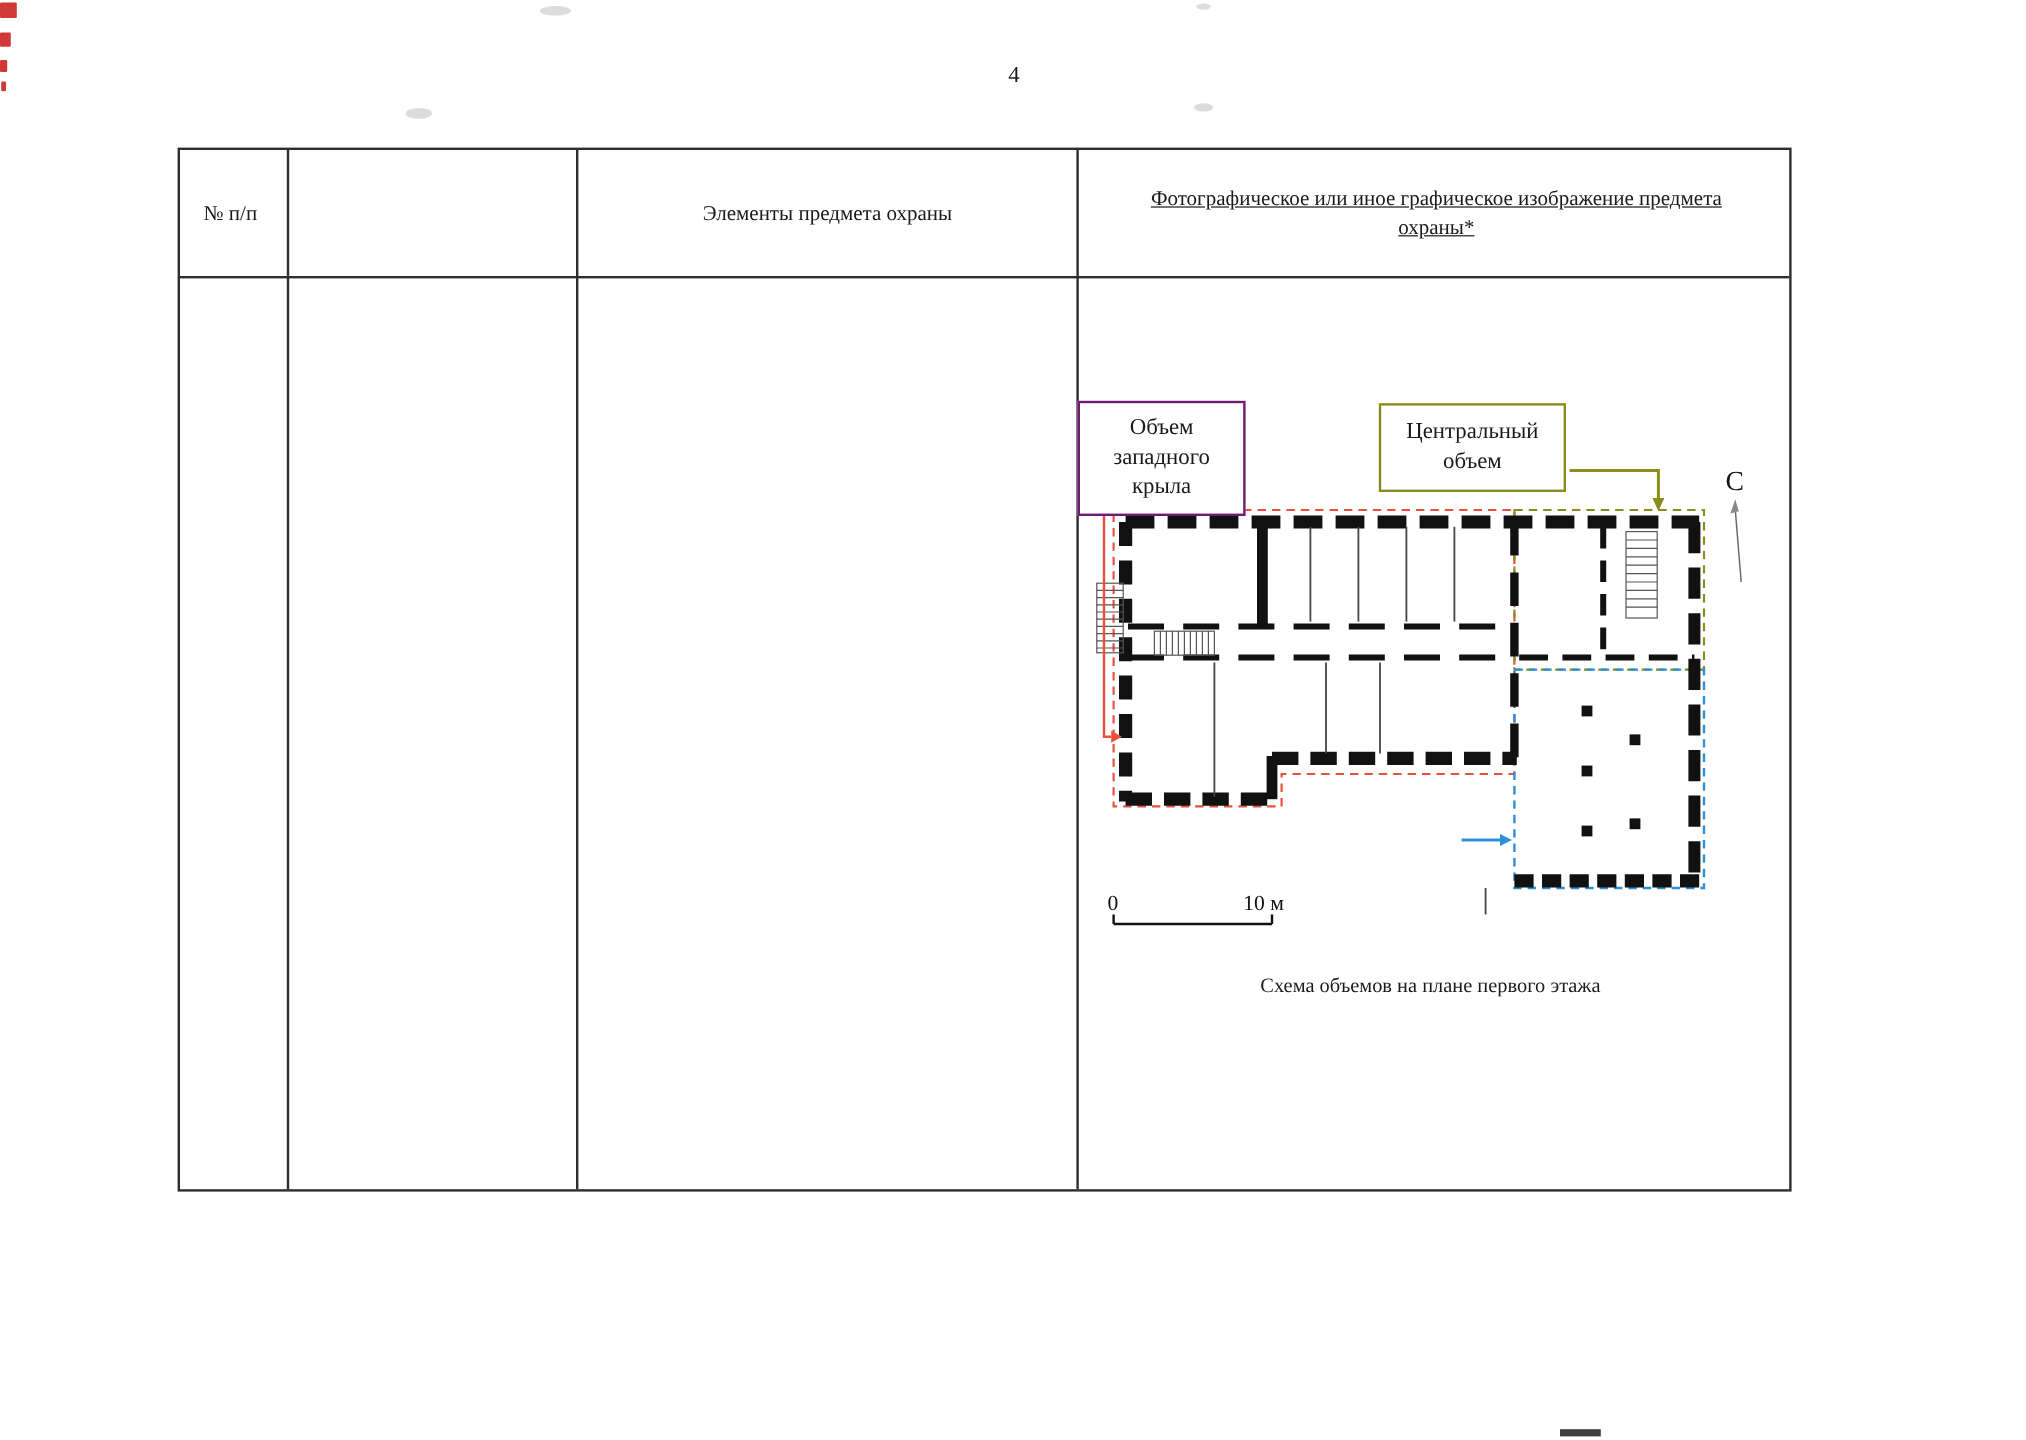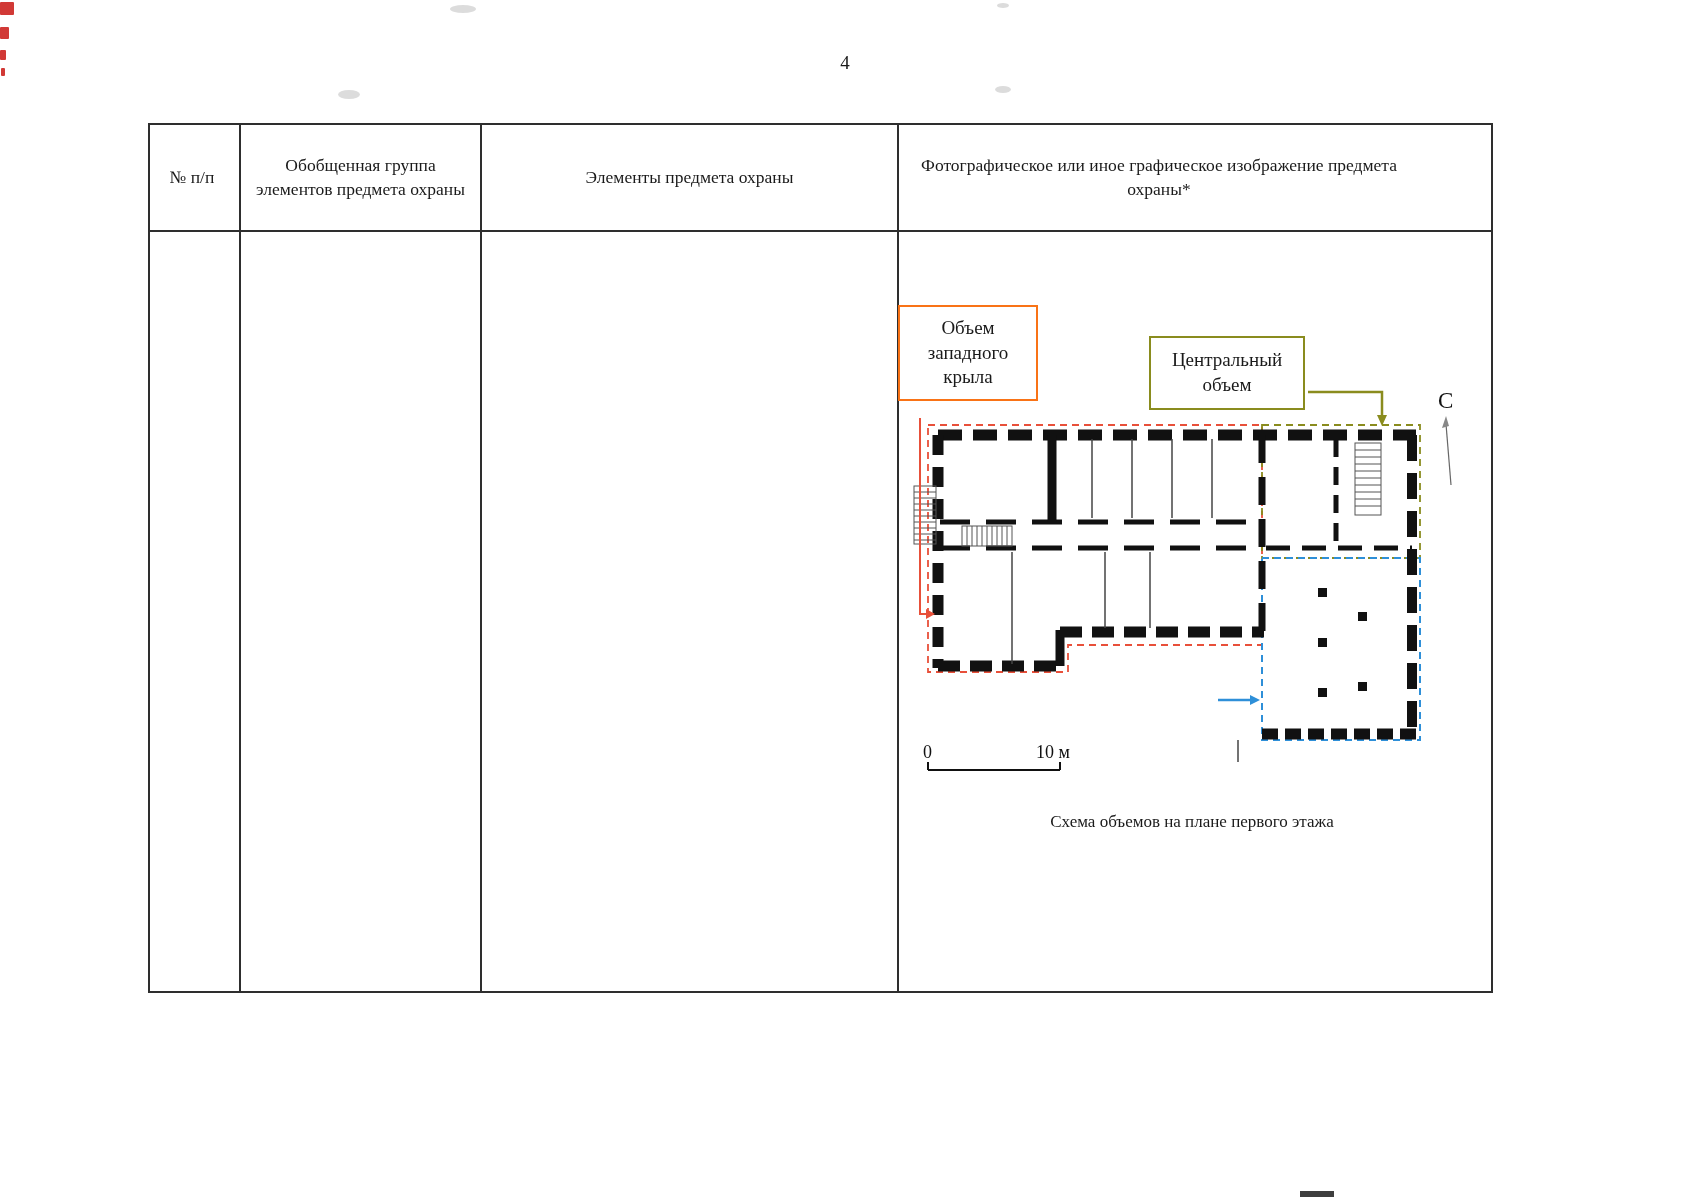--- a/index.html
+++ b/index.html
@@ -31,21 +31,21 @@
     box-sizing:border-box;padding:0 8px;
   }
   .th span{display:block;}
   
   .plan-label{
     position:absolute;background:#ffffff;
     display:flex;align-items:center;justify-content:center;
     text-align:center;font-size:19px;line-height:1.3;
     box-sizing:border-box;padding:4px 6px;z-index:3;
   }
-  .label-west{left:898px;top:305px;width:140px;height:96px;border:2px solid #f97316;}
+  .label-west{left:898px;top:334px;width:140px;height:96px;border:2px solid #701a75;}
   .label-central{left:1149px;top:336px;width:156px;height:74px;border:2px solid #8a8c1e;}
   .label-south{left:1098px;top:666px;width:120px;height:100px;border:3px solid #2e8fd8;}
   .figure-caption{
     position:absolute;left:957px;top:812px;width:470px;
     text-align:center;font-size:17px;
   }
   .plan-svg{position:absolute;left:900px;top:300px;z-index:1;}
   
   .artifact{position:absolute;pointer-events:none;}
   .art-red{background:#cc2420;opacity:.9;border-radius:1px;}
@@ -71,27 +71,24 @@
 
   <div class="doc-table">
     <div class="vline" style="left:89px;"></div>
     <div class="vline" style="left:330px;"></div>
     <div class="vline" style="left:747px;"></div>
     <div class="hline" style="top:105px;"></div>
 
     <div class="th" style="left:0;width:84px;">
       <span>№ п/п</span>
     </div>
-    <div class="th" style="left:91px;width:239px;">
-      <span style="max-width:210px;">Обобщенная группа элементов предмета охраны</span>
-    </div>
     <div class="th" style="left:332px;width:415px;">
       <span>Элементы предмета охраны</span>
     </div>
-    <div class="th" style="left:711px;width:596px;">
+    <div class="th" style="left:749px;width:596px;text-decoration:underline;">
       <span style="max-width:520px;">Фотографическое или иное графическое изображение предмета охраны*</span>
     </div>
   </div>
 
   <svg class="plan-svg" width="580" height="490" viewBox="0 0 580 490">
 
     <polygon points="28,125 362,125 362,345 168,345 168,372 28,372" fill="none" stroke="#e8503a" stroke-width="1.8" stroke-dasharray="7 5"></polygon>
     <rect x="362" y="125" width="158" height="133" fill="none" stroke="#8a8c1e" stroke-width="1.8" stroke-dasharray="7 5"></rect>
     <rect x="362" y="258" width="158" height="182" fill="none" stroke="#2e8fd8" stroke-width="2" stroke-dasharray="7 5"></rect>
 

